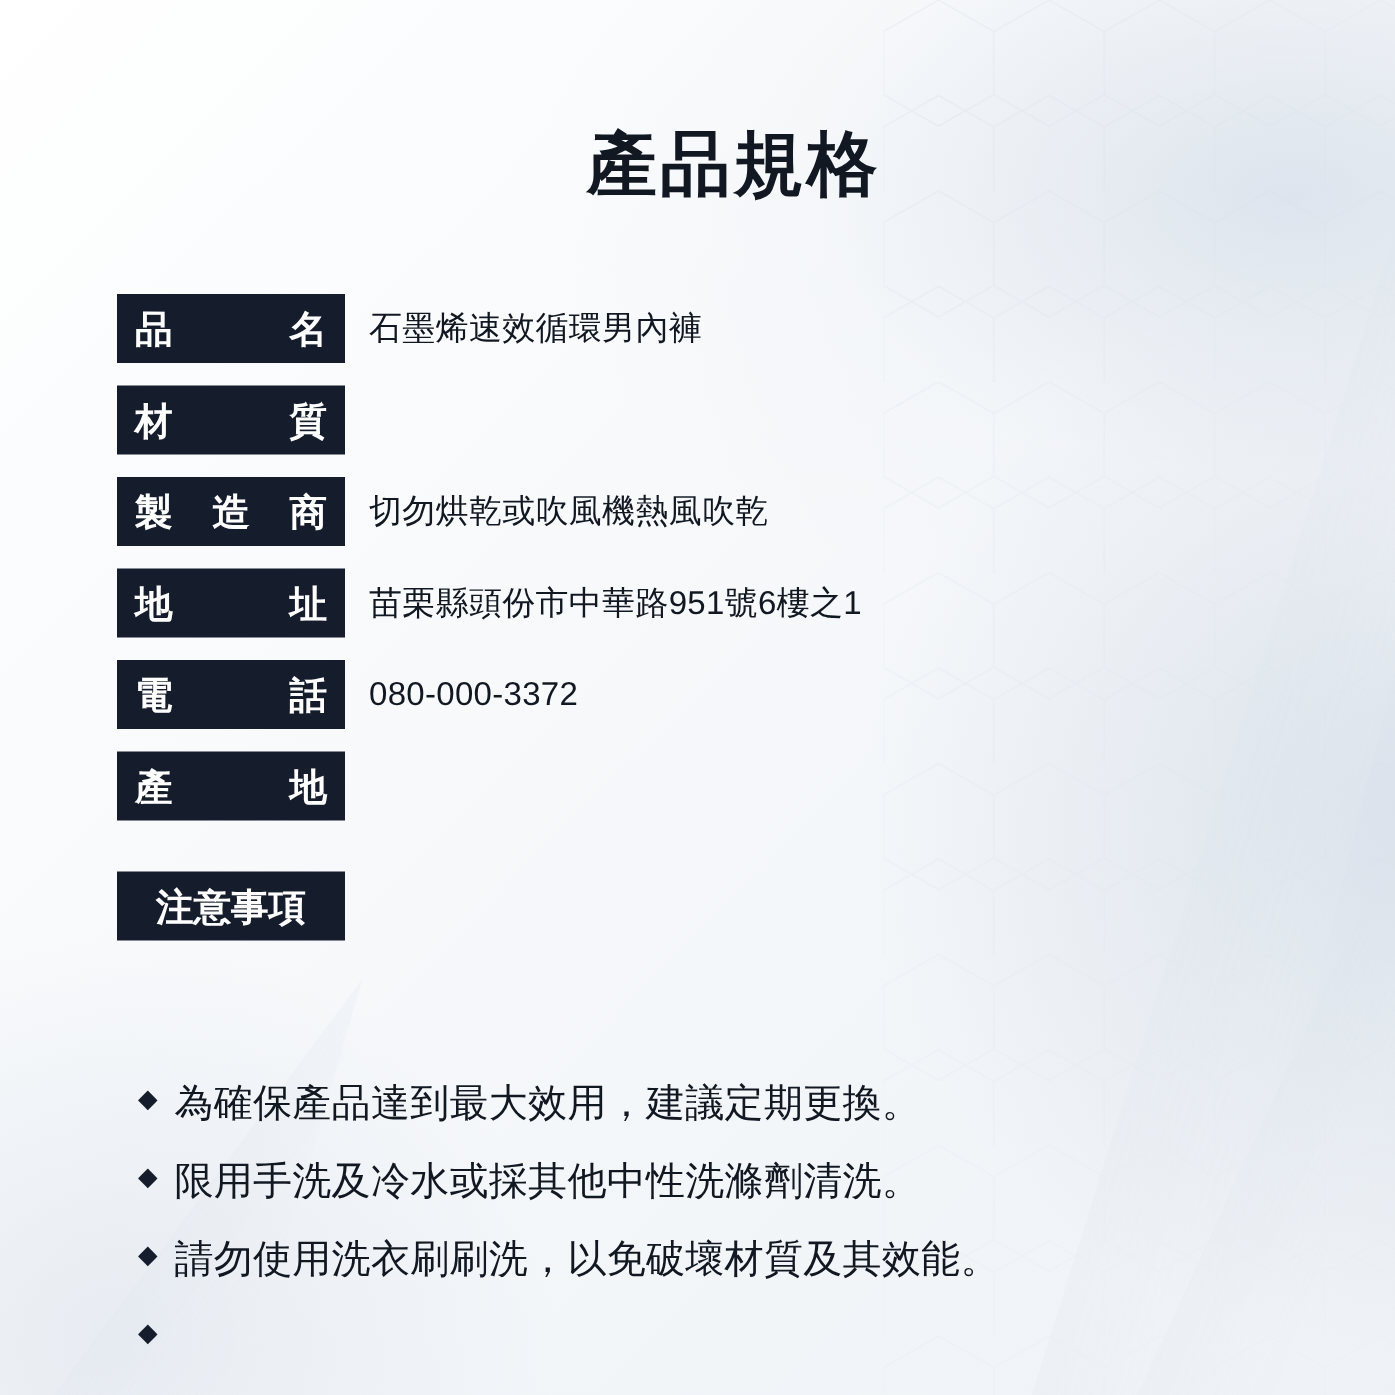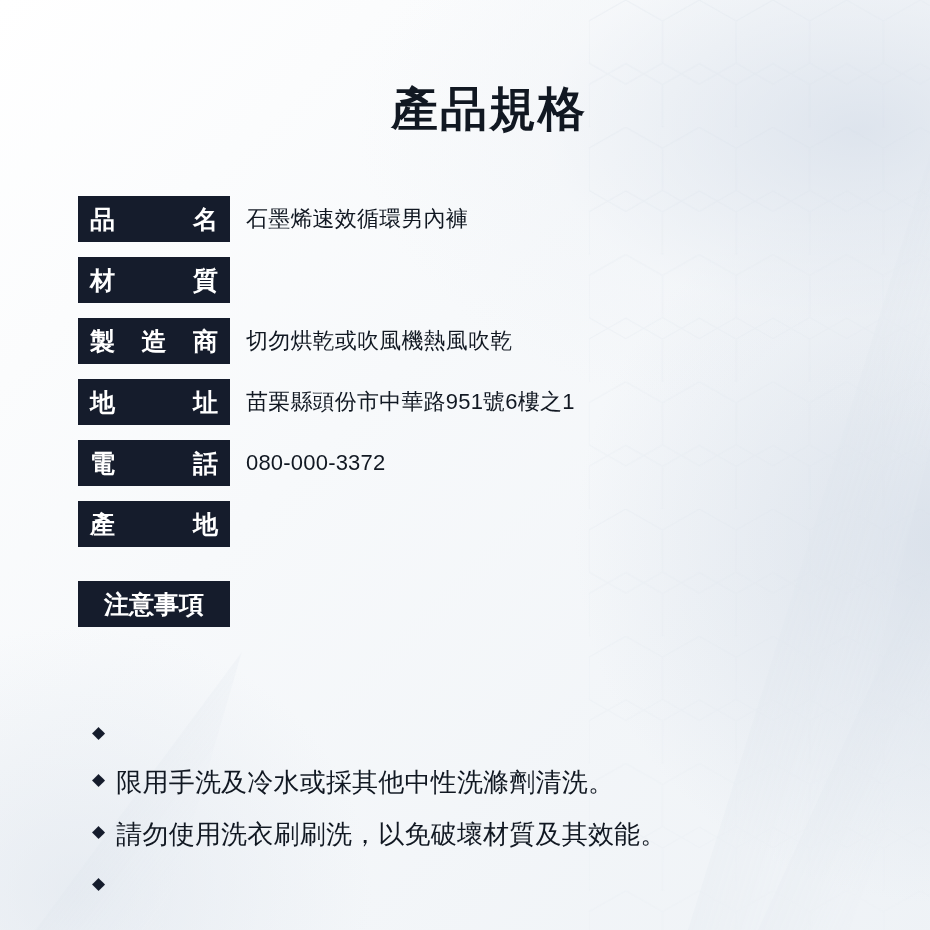--- a/index.html
+++ b/index.html
@@ -210,20 +210,21 @@
 
     <div class="row notes-label-row">
       <div class="label even">注意事項</div>
     </div>
 
   </div>
 
   <div class="notes">
     <div class="note-item">
       <span class="diamond">◆</span>
+      <span>為確保產品達到最大效用，建議定期更換。</span>
     </div>
     <div class="note-item">
       <span class="diamond">◆</span>
       <span>限用手洗及冷水或採其他中性洗滌劑清洗。</span>
     </div>
     <div class="note-item">
       <span class="diamond">◆</span>
       <span>請勿使用洗衣刷刷洗，以免破壞材質及其效能。</span>
     </div>
     <div class="note-item">

